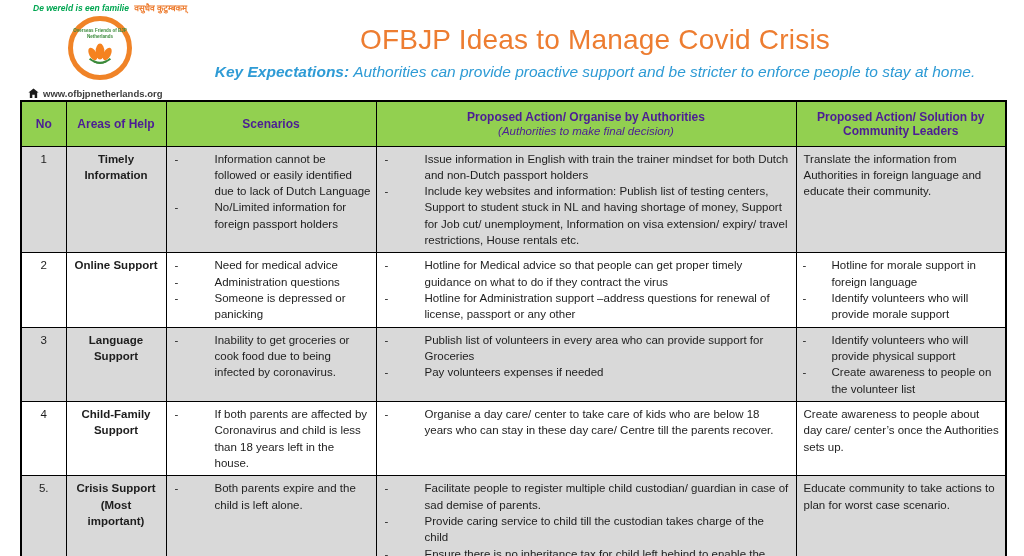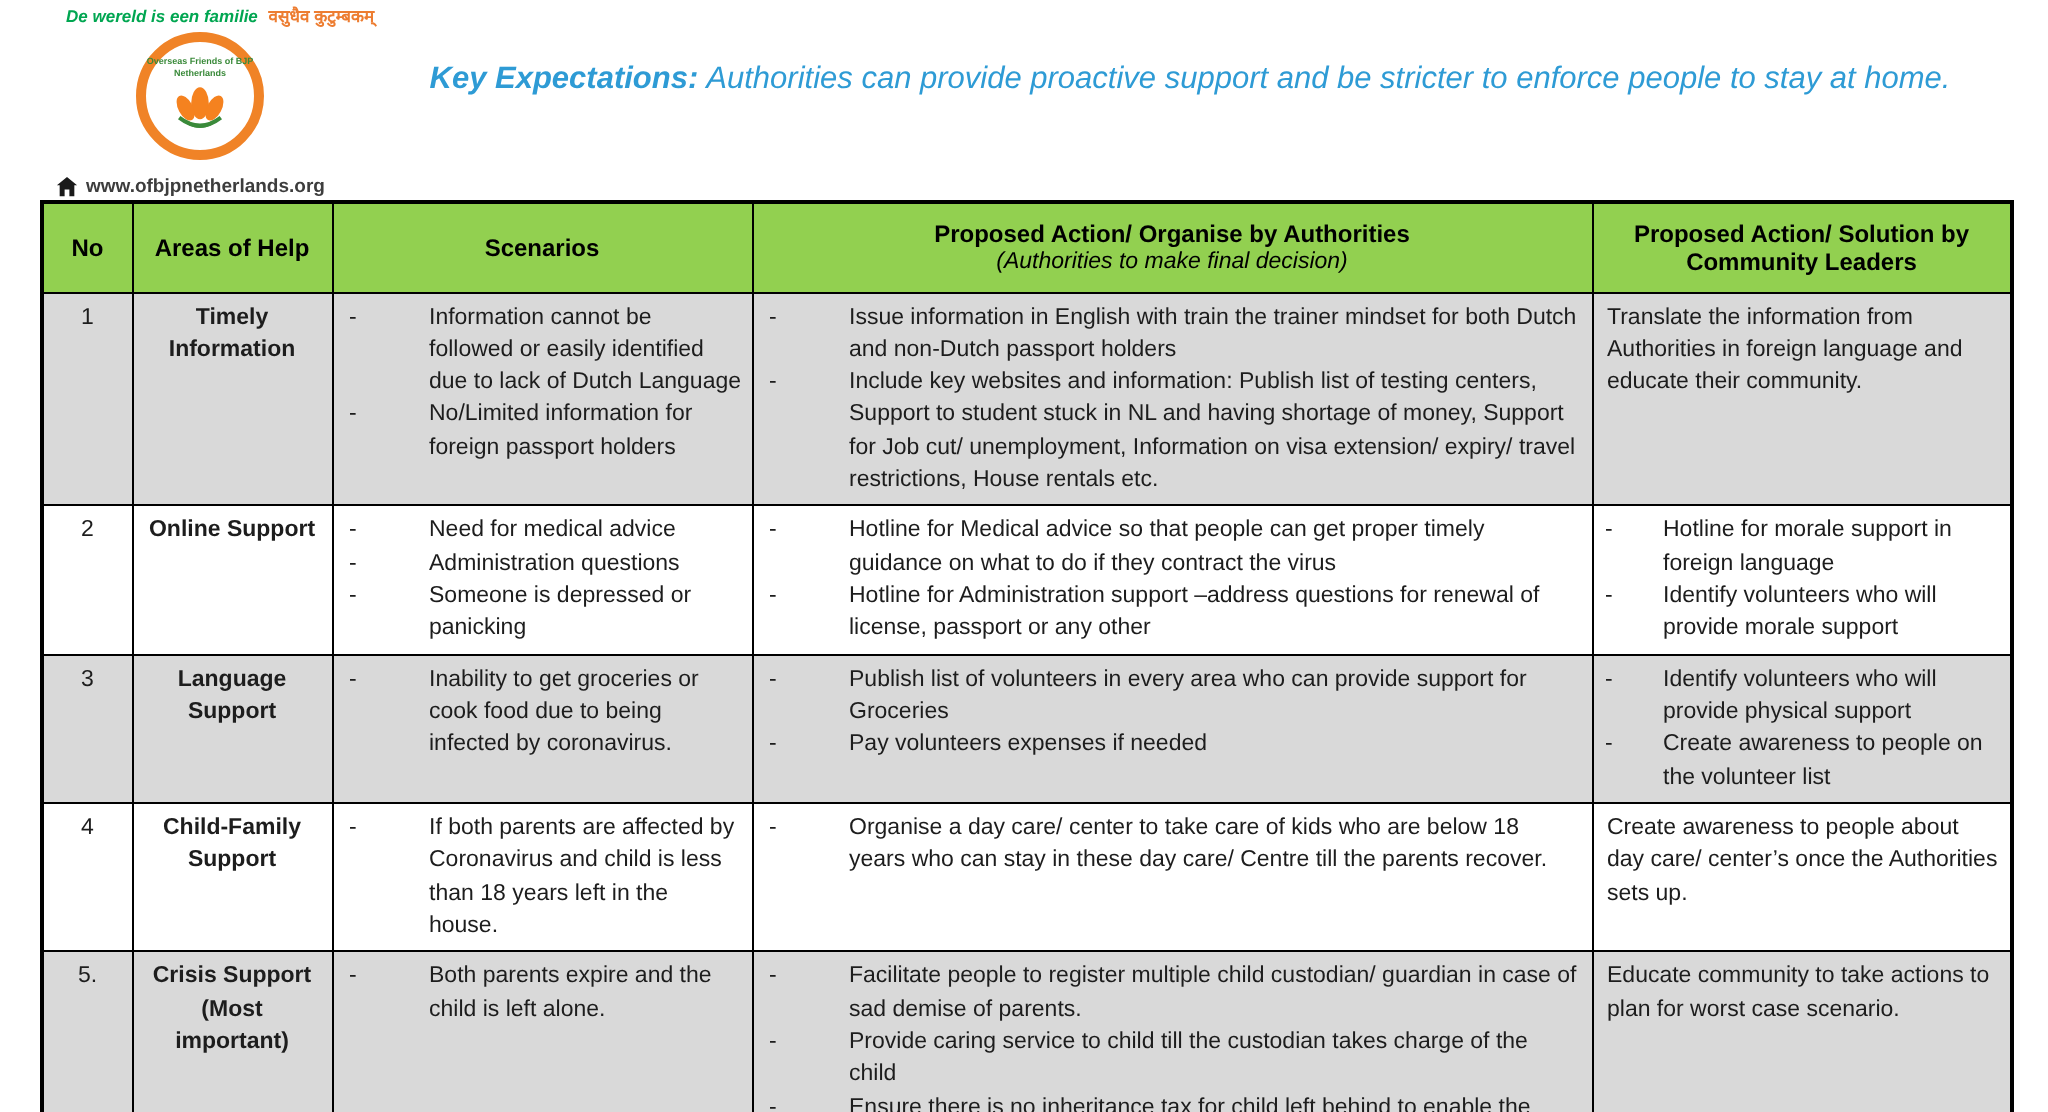--- a/index.html
+++ b/index.html
@@ -33,21 +33,21 @@
   table.ideas{
     position:absolute;left:20px;top:100px;width:985px;
     border-collapse:collapse;table-layout:fixed;
     border:2px solid #000;
   }
   .ideas th,.ideas td{border:1px solid #000;}
   .ideas thead tr{height:45px;}
   .ideas th{
     background:var(--header-green,#92D050);
     font-size:12px;font-weight:bold;text-align:center;vertical-align:middle;
-    padding:2px 4px;color:#000000;
+    padding:2px 4px;color:#4c1d95;
   }
   .hdr-sub{font-style:italic;font-weight:normal;font-size:11.5px;margin-top:1px;}
   .ideas td{
     vertical-align:top;padding:4px 5px;font-size:11.5px;line-height:1.42;
   }
   .ideas tbody tr:nth-child(odd){background:var(--row-gray,#D9D9D9);}
   .c-no{text-align:center;font-size:12px;padding-top:5px;}
   .c-area{text-align:center;font-weight:bold;font-size:12px;padding-top:5px;line-height:1.4;}
   .bullet{display:flex;}
   .bullet .dash{flex:0 0 24px;padding-left:3px;}
@@ -80,20 +80,21 @@
   </div>
   <div class="website">
     <svg class="home" width="11" height="11" viewBox="0 0 12 12">
       <path d="M6 0.5 L11.5 5 H10 V11 H7.3 V7.4 H4.7 V11 H2 V5 H0.5 Z" fill="#1a1a1a"></path>
     </svg>
     <span>www.ofbjpnetherlands.org</span>
   </div>
 </div>
 
 <div class="titlebox">
+  <div class="main-title">OFBJP Ideas to Manage Covid Crisis</div>
   <div class="subtitle">
     <span class="sub-label">Key Expectations:</span><span>Authorities can provide proactive support and be stricter to enforce people to stay at home.</span>
   </div>
 </div>
 
 <table class="ideas">
   <colgroup>
     <col style="width:45px">
       <col style="width:100px">
       <col style="width:210px">

